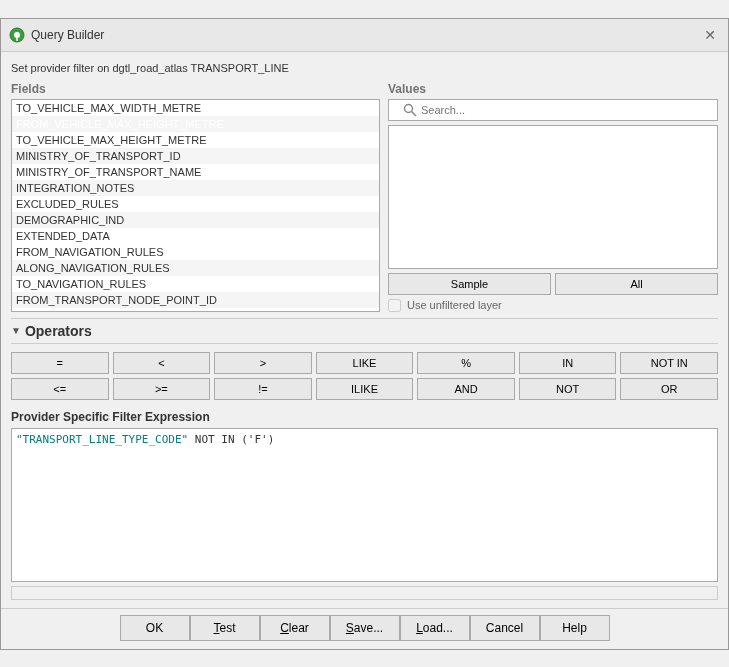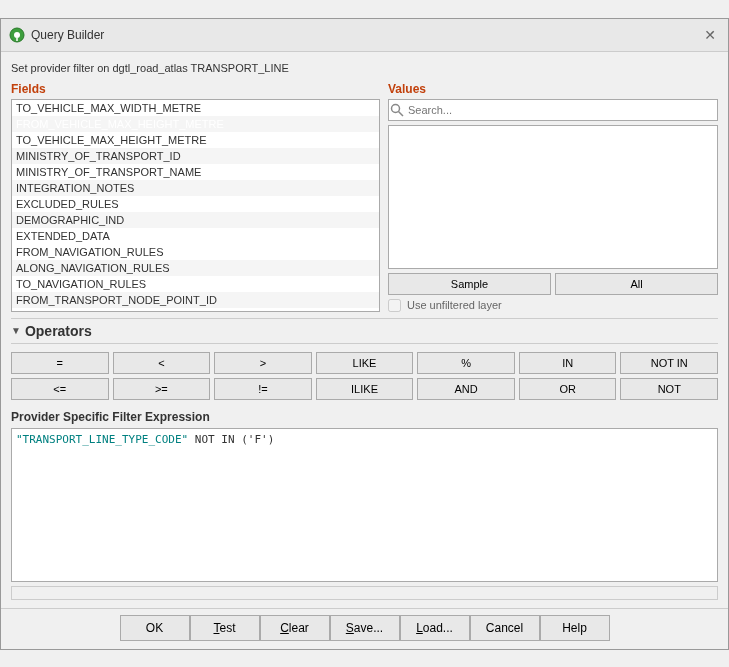--- a/index.html
+++ b/index.html
@@ -78,21 +78,21 @@
     }
     .values-panel {
       width: 330px;
       display: flex;
       flex-direction: column;
       gap: 3px;
     }
     .panel-label {
       font-size: 12px;
       font-weight: bold;
-      color: #c2410c;
+      color: #737373;
     }
     .fields-list {
       flex: 1;
       border: 1px solid #aaa;
       background: white;
       overflow-y: auto;
     }
     .fields-list-item {
       padding: 2px 4px;
       cursor: pointer;
@@ -106,21 +106,21 @@
       display: flex;
       flex-direction: column;
       gap: 4px;
       flex: 1;
     }
     .search-box {
       display: flex;
       align-items: center;
       border: 1px solid #aaa;
       background: white;
-      padding: 3px 1px;
+      padding: 3px 14px;
       gap: 4px;
     }
     .search-icon-svg {
       width: 14px;
       height: 14px;
       color: #888;
     }
     .search-input {
       border: none;
       outline: none;
@@ -332,22 +332,22 @@
             <button class="op-btn">%</button>
             <button class="op-btn">IN</button>
             <button class="op-btn">NOT IN</button>
           </div>
           <div class="operators-row">
             <button class="op-btn">&lt;=</button>
             <button class="op-btn">&gt;=</button>
             <button class="op-btn">!=</button>
             <button class="op-btn">ILIKE</button>
             <button class="op-btn">AND</button>
+            <button class="op-btn">NOT</button>
             <button class="op-btn">OR</button>
-            <button class="op-btn">NOT</button>
           </div>
         </div>
     </div>
 
     <div class="filter-section">
       <div class="filter-label">Provider Specific Filter Expression</div>
       <div class="filter-editor">
         <span class="filter-text-teal">"TRANSPORT_LINE_TYPE_CODE"</span><span class="filter-text-normal"> NOT IN ('F')</span>
       </div>
       <div class="scrollbar-container"></div>

